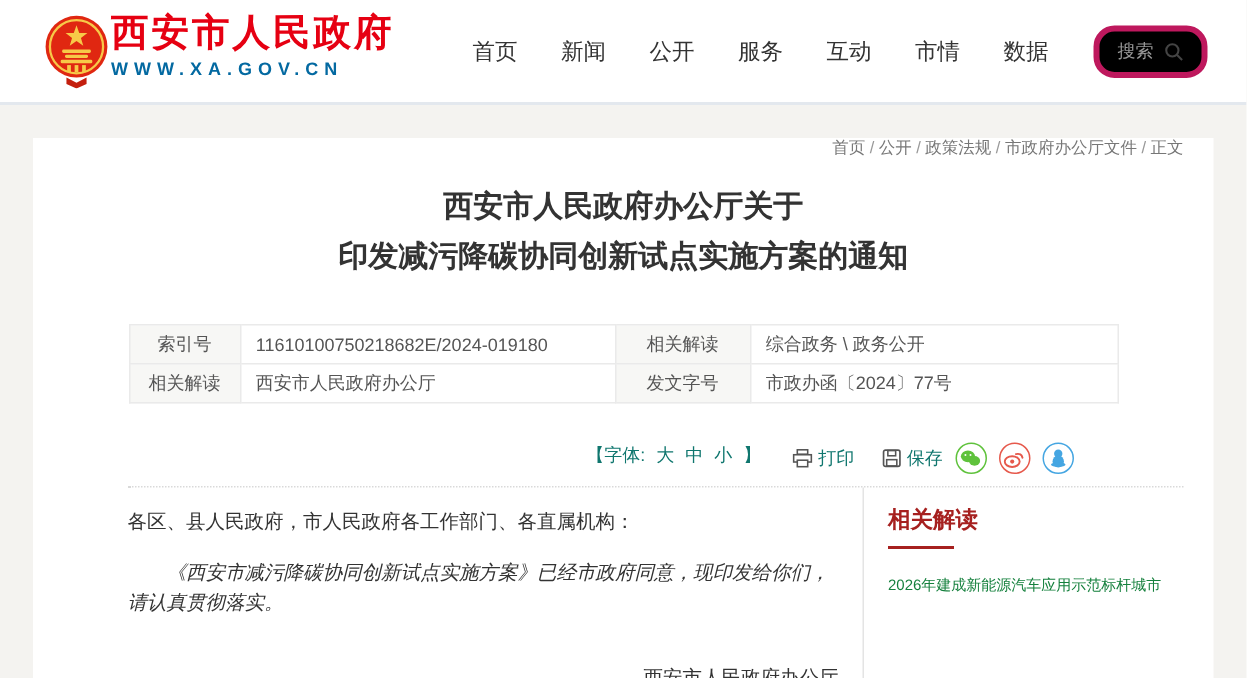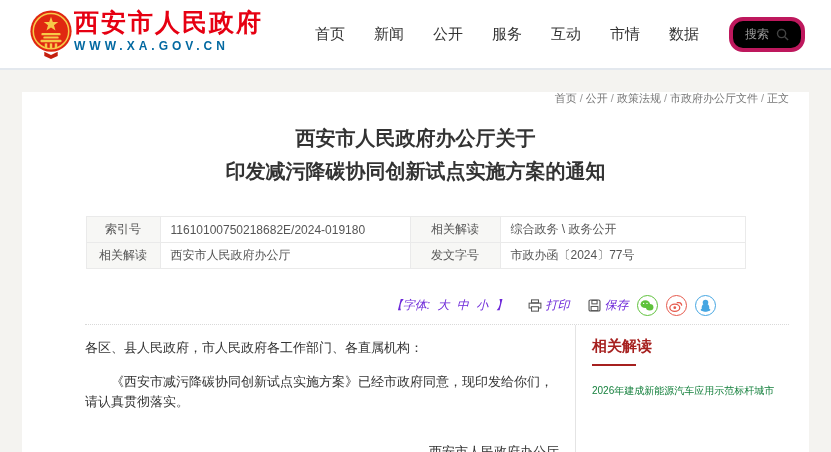--- a/index.html
+++ b/index.html
@@ -49,37 +49,37 @@
     width: 660px; margin: 28px auto 0;
     border-collapse: collapse; font-size: 12px; color: #555;
     table-layout: fixed;
   }
   .meta-table td { border: 1px solid #eaeaea; padding: 4px 10px; height: 21px; }
   td.m-label { background: #f7f7f5; text-align: center; color: #555; }
   .w1 { width: 74px; } .w2 { width: 250px; } .w3 { width: 90px; }
   
   .toolbar {
     width: 660px; margin: 26px auto 0; padding-right: 30px;
-    display: flex; justify-content: flex-end; align-items: center;
-    font-size: 12px; color: #6d28d9; font-style: italic;
+    display: flex; justify-content: flex-end; 
+    font-size: 12px; color: #0f766e;
   }
   .toolbar .grp { display: flex; align-items: center; gap: 4px; margin-left: 18px; cursor: pointer; }
   .font-sizes span { cursor: pointer; margin: 0 2px; }
   .share { width: 21px; height: 21px; border-radius: 50%; background:#fff;
            display:flex; align-items:center; justify-content:center;
            margin-left: 8px; cursor: pointer; }
   .share.wechat { border: 1.5px solid #5fc23c; }
   .share.weibo  { border: 1.5px solid #e6594c; }
   .share.qq     { border: 1.5px solid #45a6e2; }
   
   .dotted { border-top: 1px dotted #d9d9d9; margin: 8px 20px 0 63px; }
   .columns { display: flex; align-items: stretch; min-height: 132px; }
   .body-col { width: 553px; padding: 13px 10px 0 63px; font-size: 13px; line-height: 1.55; }
   .salutation { margin-bottom: 14px; }
-  .paragraph  { text-indent: 2em; margin-bottom: 30px; }
+  .paragraph  { text-indent: 2em; margin-bottom: 30px; font-style: italic; }
   .sig, .sig-date { text-align: right; padding-right: 6px; }
   .sig { margin-bottom: 18px; }
   .sidebar { flex: 1; border-left: 1px solid #e4e4e4; padding: 12px 14px 0 16px; }
   .sidebar-title { font-size: 15px; font-weight: bold; color: #a6201f; }
   .red-line { width: 44px; height: 2px; background: #a6201f; margin-top: 8px; }
   .related-link {
     display: block; margin-top: 16px; font-size: 10px; line-height: 1.7;
     color: #15803d; text-decoration: none; cursor: pointer;
   }
 </style>

